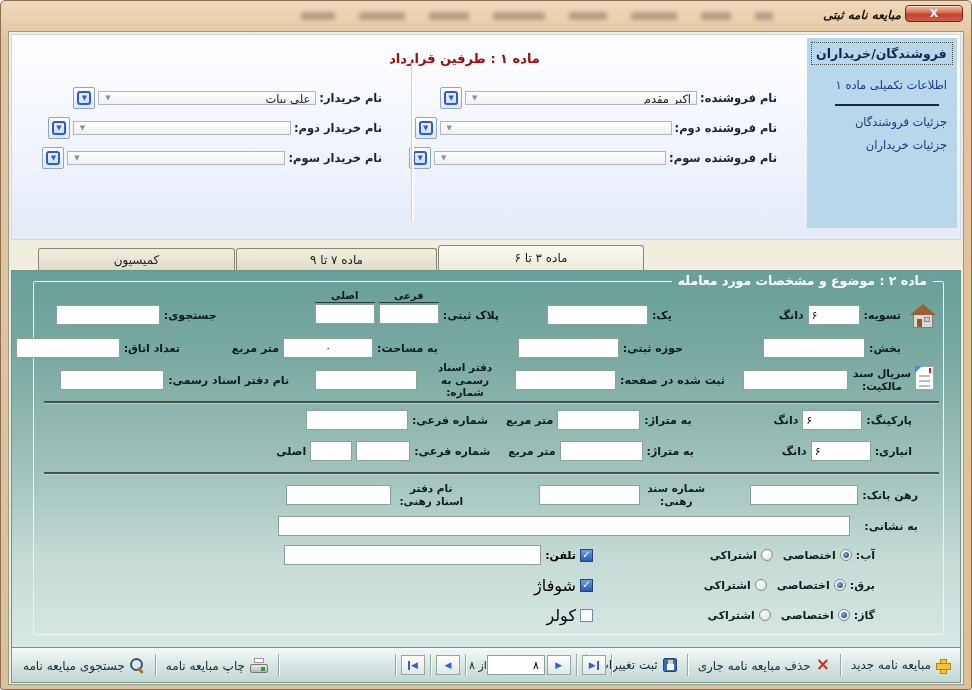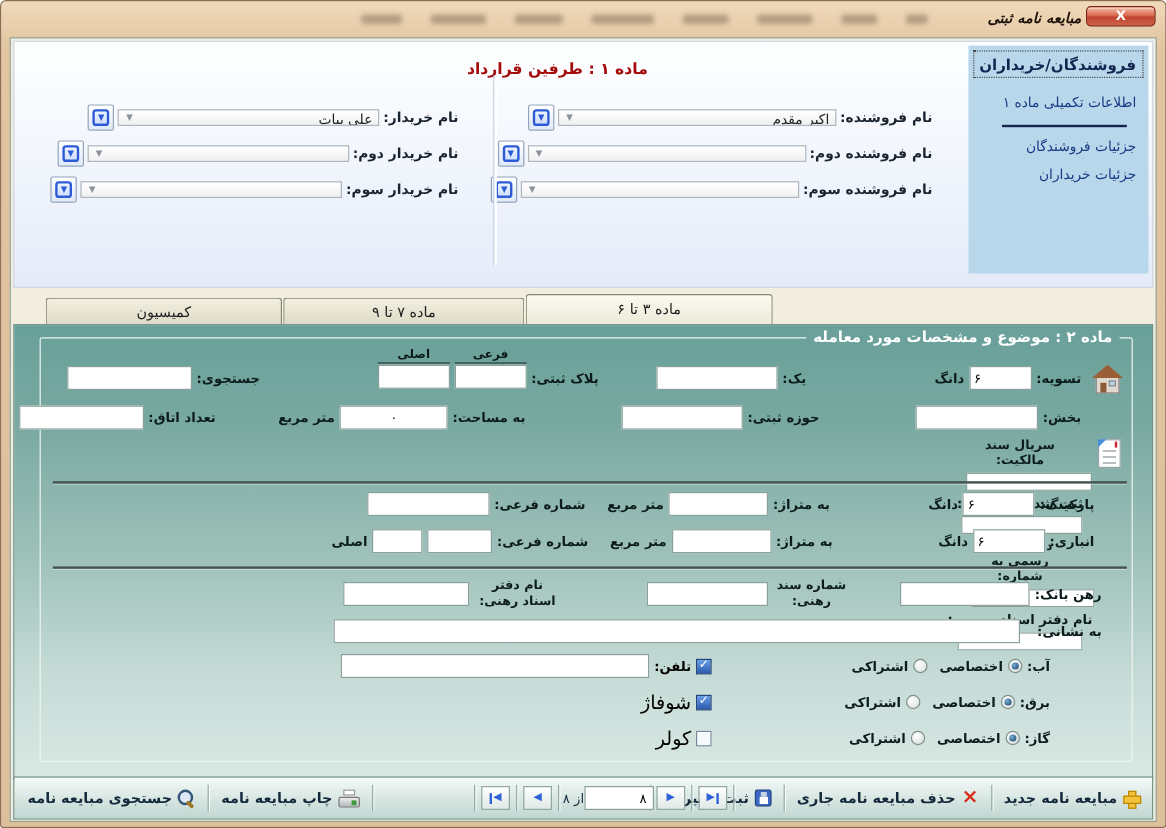--- a/index.html
+++ b/index.html
@@ -77,21 +77,21 @@
   .icon-doc::before { content:""; position:absolute; top:-1px; left:-1px; border-right:7px solid transparent; border-top:7px solid #4a90d9; }
   .icon-doc::after { content:""; position:absolute; left:3px; right:3px; top:8px; height:12px; background:repeating-linear-gradient(180deg,#b9bec0 0 2px,transparent 2px 5px); }
   .icon-doc .rmark { position:absolute; top:1px; right:2px; width:2px; height:5px; background:#c23; }
 
   
   .toolbar { position:absolute; left:2px; right:2px; bottom:1px; height:36px; background:linear-gradient(180deg,#f4faf8,#d6e5e1 55%,#c2d7d2); border:1px solid #74968f; }
   .tb-group { position:absolute; top:0; height:34px; display:flex; align-items:center; }
   .tb-left { left:4px; direction:rtl; }
   .tb-right { right:4px; direction:rtl; }
   .tb-nav { left:380px; }
-  .tb-btn { display:flex; direction:rtl; align-items:center; gap:5px; padding:3px 7px; font-size:12px; font-weight:bold; color:#14293c; background:transparent; border:none; font-family:"DejaVu Sans",sans-serif; cursor:default; white-space:nowrap; }
+  .tb-btn { display:flex; direction:rtl; align-items:flex-end; gap:5px; padding:3px 7px; font-size:12px; font-weight:normal; color:#14293c; background:transparent; border:none; font-family:"DejaVu Sans",sans-serif; cursor:default; white-space:nowrap; }
   .vsep { width:1px; height:22px; background:#92aaa3; box-shadow:1px 0 0 #fbfdfc; margin:0 3px; }
   .nav-btn { width:24px; height:20px; margin:0 2px; border:1px solid #93a8a2; background:linear-gradient(180deg,#ffffff,#dfe9e6); display:flex; align-items:center; justify-content:center; gap:1px; cursor:default; }
   .nav-btn .tri { color:#2e62d6; font-size:9px; line-height:1; }
   .nav-btn .bar { width:2px; height:9px; background:#2e62d6; }
   .rec-of { font-size:11px; font-weight:normal; color:#14293c; direction:rtl; margin:0 0; white-space:nowrap; }
   .rec-in { width:58px; height:20px; border:1px solid #8ba29c; background:#fff; font-size:11px; text-align:right; padding:0 5px; direction:rtl; font-family:"DejaVu Sans",sans-serif; }
 
   
   .icon-plus { position:relative; width:13px; height:13px; }
   .icon-plus::before { content:""; position:absolute; left:4px; top:0; width:5px; height:13px; background:#f2c238; border:1px solid #b8860a; }
@@ -250,21 +250,21 @@
           <input class="tin" style="width: 102px; margin-left: 76px;" readonly="" value="">
           <span class="glabel">حوزه ثبتی:</span>
           <input class="tin" style="width: 101px; margin-left: 76px;" readonly="" value="">
           <span class="glabel">به مساحت:</span>
           <input class="tin num0" style="width: 90px;" readonly="" value="۰">
           <span class="glabel" style="margin-left:48px">متر مربع</span>
           <span class="glabel">تعداد اتاق:</span>
           <input class="tin" style="width: 104px;" readonly="" value="">
         </div>
 
-        <div class="g-row" style="top:83px; right:31px; height:30px;flex-direction:column;">
+        <div class="g-row" style="top:83px; right:31px; height:30px;">
           <span class="glabel wrap" style="width:60px">سریال سند مالکیت:</span>
           <input class="tin" style="width: 105px; margin-left: 14px;" readonly="" value="">
           <span class="glabel">ثبت شده در صفحه:</span>
           <input class="tin" style="width: 101px; margin-left: 2px;" readonly="" value="">
           <span class="glabel wrap" style="width:88px">دفتر اسناد رسمی به شماره:</span>
           <input class="tin" style="width: 102px; margin-left: 22px;" readonly="" value="">
           <span class="glabel">نام دفتر اسناد رسمی:</span>
           <input class="tin" style="width: 104px;" readonly="" value="">
         </div>
 

